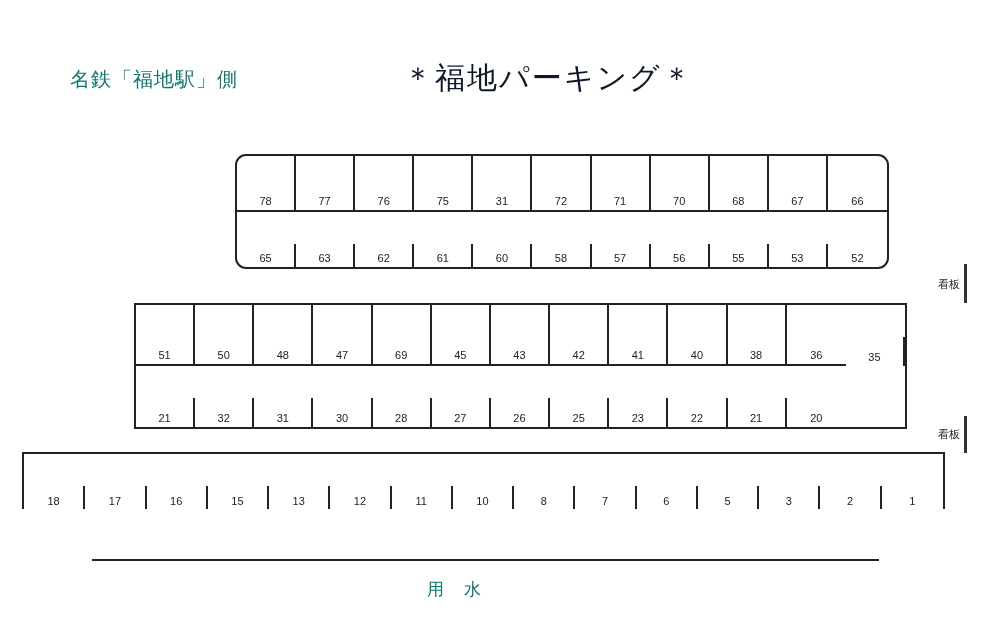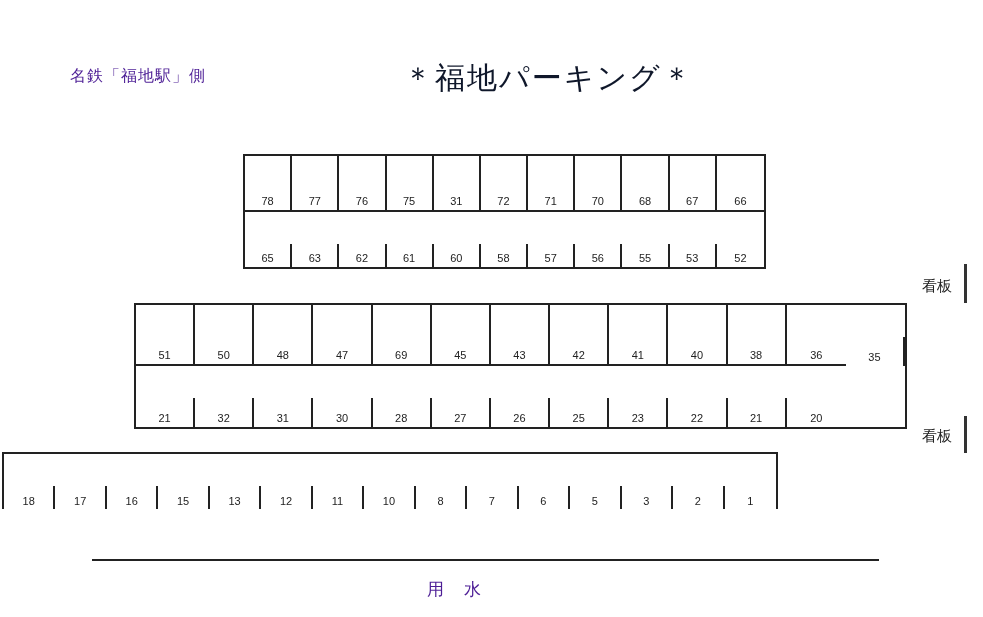--- a/index.html
+++ b/index.html
@@ -1,43 +1,43 @@
 <!DOCTYPE html>
 <html><head>
 <meta charset="utf-8">
 <style>
   html, body { margin:0; padding:0; background:#ffffff; }
   body { width:983px; height:617px; position:relative; overflow:hidden;
          font-family:"DejaVu Sans", sans-serif; color:#1a1a1a; }
   .abs { position:absolute; }
-  .station-label { left:70px; top:66px; font-size:16px; letter-spacing:1px; white-space:nowrap; color:#4c1d95; }
+  .station-label { left:70px; top:66px; font-size:20px; letter-spacing:1px; white-space:nowrap; color:#0f766e; }
   .title { left:403px; top:58px; font-family:"DejaVu Serif", serif; font-size:30px;
            letter-spacing:2px; white-space:nowrap; color:#0f172a; }
   .block { position:absolute; box-sizing:border-box; border:2.5px solid #222; display:grid; }
   .block.open { border-bottom:none; }
   .stall { box-sizing:border-box; border-right:2px solid #222; border-bottom:2px solid #222;
            position:relative; }
   .stall.last-col { border-right:none; }
   .stall.last-row { border-bottom:none;margin-top:32px; }
   .stall .num { position:absolute; left:0; right:0; bottom:3px; text-align:center;
                 font-family:"Liberation Sans", sans-serif; font-size:11px; color:#222; }
   .block.open .stall { border-bottom:none; }
   .block.open .stall .num { bottom:2px; }
-  .sign-label { font-size:15px; color:#222; white-space:nowrap; }
+  .sign-label { font-size:11px; color:#222; white-space:nowrap;margin-left:16px; }
   .sign-bar { width:3px; background:#333; }
   .canal-line { left:92px; top:559px; width:787px; height:2px; background:#222; }
-  .canal-label { left:427px; top:578px; font-size:17px; letter-spacing:20px; white-space:nowrap; color:#4c1d95; }
+  .canal-label { left:427px; top:578px; font-size:17px; letter-spacing:20px; white-space:nowrap; color:#0f766e; }
 </style>
 </head>
 <body>
 
 <div class="abs station-label">名鉄「福地駅」側</div>
 <div class="abs title">＊福地パーキング＊</div>
 
-<div class="block" id="block-a" style="left:243px; top:154px; width:523px; height:115px; grid-template-columns:repeat(11,1fr); grid-template-rows:1fr 1fr;">
+<div class="block" id="block-a" style="left:235px; top:154px; width:654px; height:115px; grid-template-columns:repeat(11,1fr); grid-template-rows:1fr 1fr;border-radius:11px;">
     <div class="stall">
       <span class="num">78</span>
     </div>
     <div class="stall">
       <span class="num">77</span>
     </div>
     <div class="stall">
       <span class="num">76</span>
     </div>
     <div class="stall">
@@ -170,21 +170,21 @@
       <span class="num">22</span>
     </div>
     <div class="stall last-row">
       <span class="num">21</span>
     </div>
     <div class="stall last-col last-row">
       <span class="num">20</span>
     </div>
   </div>
 
-<div class="block open" id="block-c" style="left:2px; top:452px; width:776px; height:57px; grid-template-columns:repeat(15,1fr); grid-template-rows:1fr;">
+<div class="block open" id="block-c" style="left:22px; top:452px; width:923px; height:57px; grid-template-columns:repeat(15,1fr); grid-template-rows:1fr;">
     <div class="stall last-row">
       <span class="num">18</span>
     </div>
     <div class="stall last-row">
       <span class="num">17</span>
     </div>
     <div class="stall last-row">
       <span class="num">16</span>
     </div>
     <div class="stall last-row">

